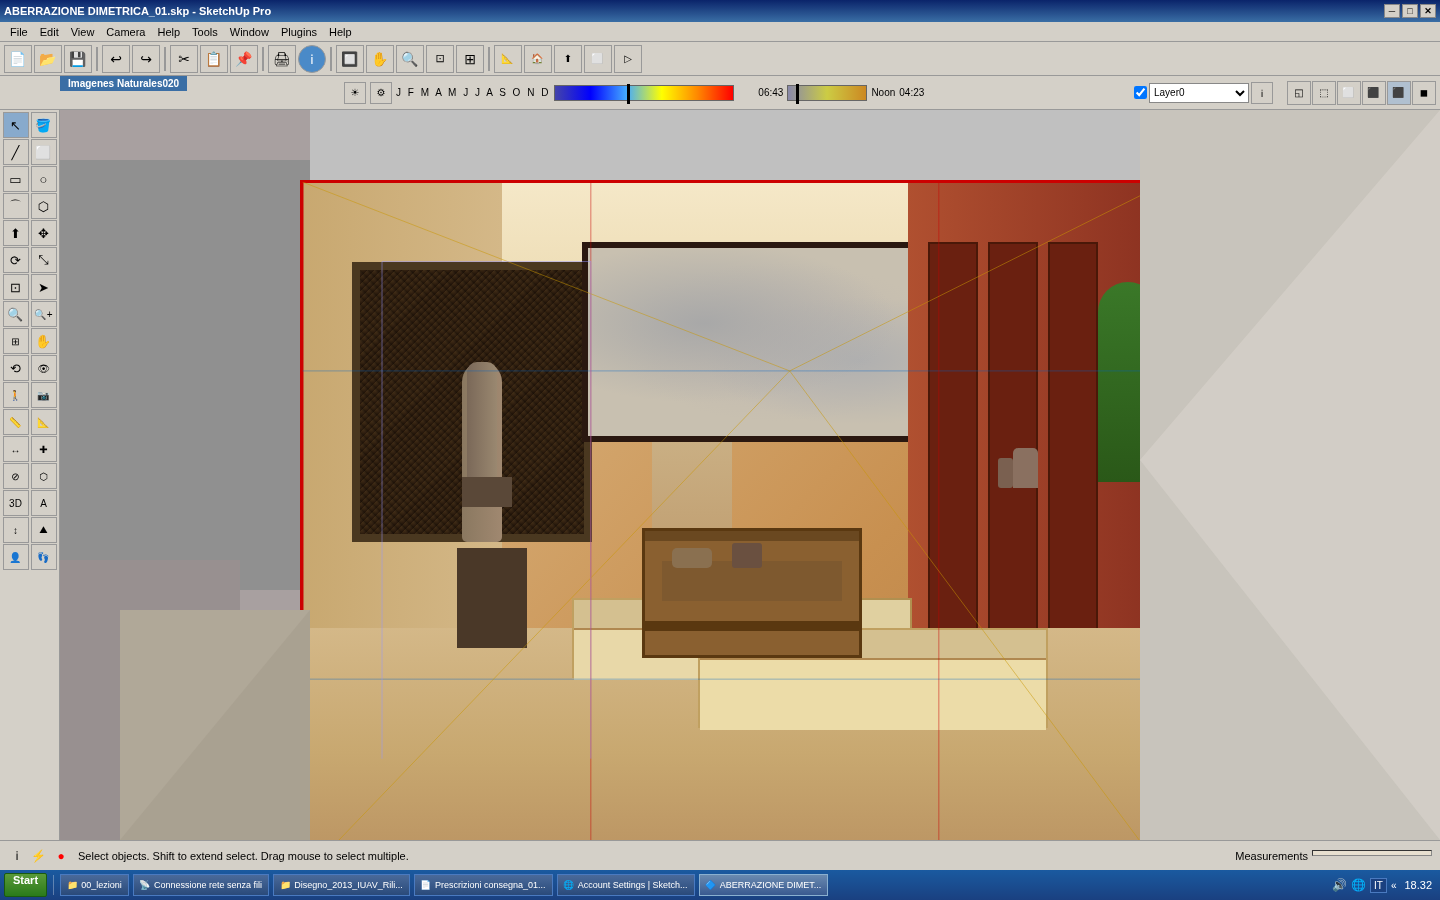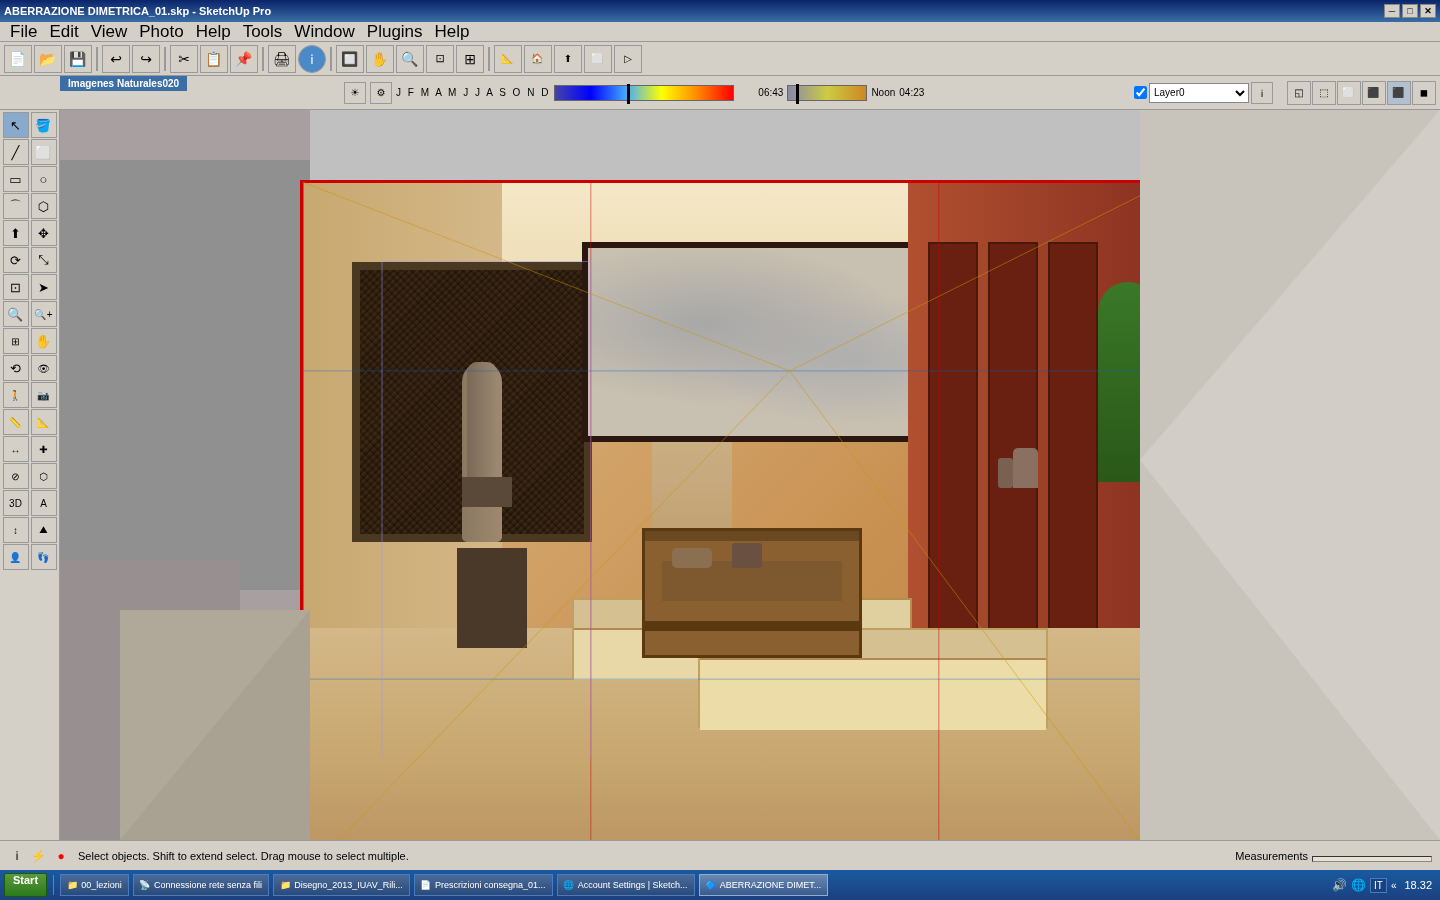--- a/index.html
+++ b/index.html
@@ -33,21 +33,21 @@
       height: 20px;
       background: #d4d0c8;
       border-bottom: 1px solid #999;
       display: flex;
       align-items: center;
       padding: 0 4px;
       gap: 0;
     }
     .menu-item {
       padding: 2px 6px;
-      font-size: 17px;
+      font-size: 11px;
       cursor: pointer;
       color: #000;
     }
 
     
     #toolbar1 {
       height: 34px;
       background: #d4d0c8;
       border-bottom: 1px solid #999;
       display: flex;
@@ -338,21 +338,21 @@
       position: absolute;
       top: -2px;
       width: 3px;
       height: 20px;
       background: black;
     }
 
     
     .measurements-box {
       display: flex;
-      align-items: flex-end;
+      align-items: flex-start;
       margin-left: auto;
       margin-right: 0;
     }
     .measurements-label {
       background: #e8e0d0;
       border: 1px inset #888;
       padding: 2px 6px;
       font-size: 11px;
       min-width: 120px;
       text-align: right;
@@ -378,21 +378,21 @@
     <div class="title-btn">─</div>
     <div class="title-btn">□</div>
     <div class="title-btn">✕</div>
   </div>
 </div>
 
 <div id="menubar">
   <span class="menu-item">File</span>
   <span class="menu-item">Edit</span>
   <span class="menu-item">View</span>
-  <span class="menu-item">Photo</span>
+  <span class="menu-item">Camera</span>
   <span class="menu-item">Help</span>
   <span class="menu-item">Tools</span>
   <span class="menu-item">Window</span>
   <span class="menu-item">Plugins</span>
   <span class="menu-item">Help</span>
 </div>
 
 <div id="toolbar1">
   <div class="tb-btn">📄</div>
   <div class="tb-btn">📂</div>

